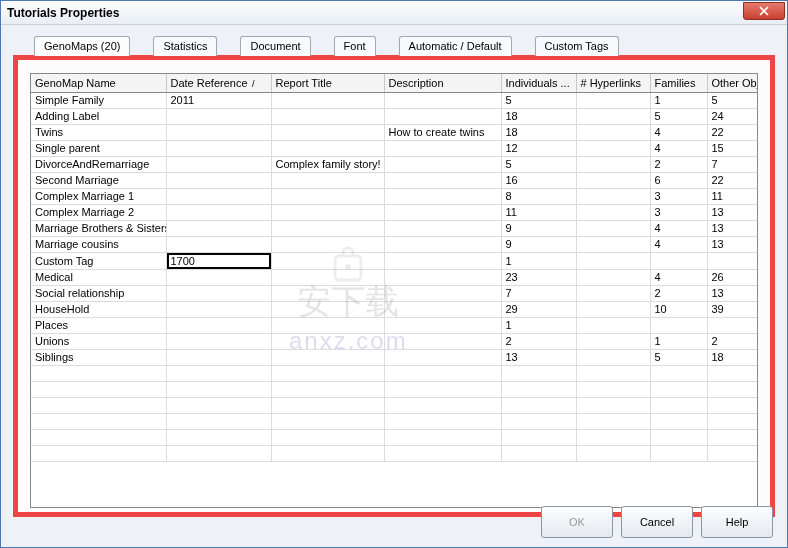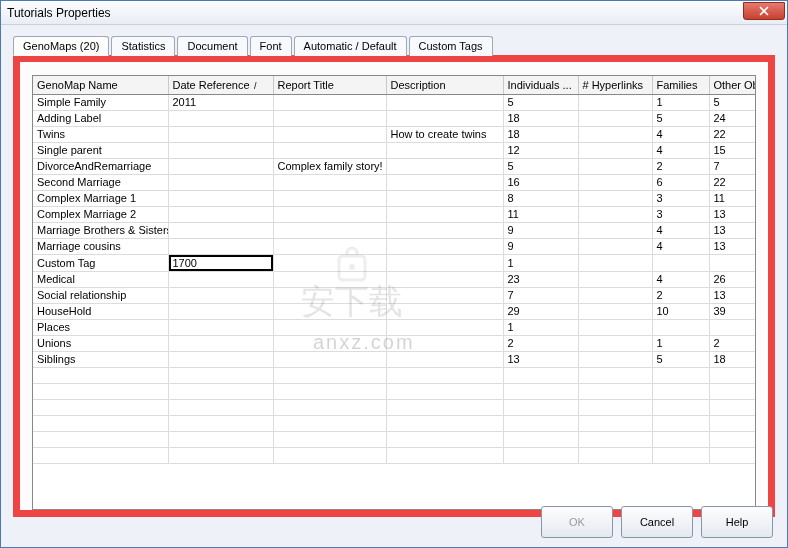--- a/index.html
+++ b/index.html
@@ -16,21 +16,21 @@
 .titlebar {
   height: 24px;
   background: linear-gradient(#fdfdfe, #e8edf5);
   border-bottom: 1px solid #c8d0dc;
   display: flex;
   align-items: center;
   padding: 0 6px;
   position: relative;
 }
 .titlebar .title {
-  font-weight: normal;
+  font-weight: bold;
   font-size: 12px;
   color: #000;
 }
 .close-btn {
   position: absolute;
   right: 2px;
   top: 1px;
   width: 42px;
   height: 18px;
   background: linear-gradient(#e67a6f, #c8402f);
@@ -55,28 +55,29 @@
 .tab {
   background: #f7f9fc;
   border: 1px solid #9fa8b5;
   border-bottom: none;
   padding: 3px 9px 3px 9px;
   border-radius: 3px 3px 0 0;
   font-size: 11px;
   cursor: pointer;
   position: relative;
   top: 1px;
+  margin-left: 21px;
 }
 .tab.active {
   background: #fcfcfd;
   border-bottom: 1px solid #fcfcfd;
   z-index: 3;
 }
 .panel {
-  border: 7px solid #ef4444;
+  border: 5px solid #ef4444;
   background: #fcfcfd;
   padding: 13px 12px 4px 12px;
   height: 462px;
   position: relative;
 }
 .grid {
   border: 1px solid #888;
   background: #fff;
   width: 100%;
   height: 435px;
@@ -160,21 +161,21 @@
   top: 245px;
   opacity: 0.17;
   color: #666;
   font-size: 34px;
   font-family: "Microsoft YaHei", sans-serif;
   pointer-events: none;
   z-index: 10;
   text-align: center;
   line-height: 1.05;
 }
-.watermark .url { font-size: 20px; letter-spacing: 2px; color: #000000; margin-left: 24px; }
+.watermark .url { font-size: 24px; letter-spacing: 2px; color: #4c1d95; }
 .watermark svg { display: block; margin: 0 auto 2px auto; opacity: 0.9; }
 </style>
 </head>
 <body>
 
 <div class="titlebar">
   <span class="title">Tutorials Properties</span>
   <div class="close-btn">
     <svg width="10" height="10" viewBox="0 0 10 10">
         <path d="M1 1 L9 9 M9 1 L1 9" stroke="#fff" stroke-width="1.6"></path>

